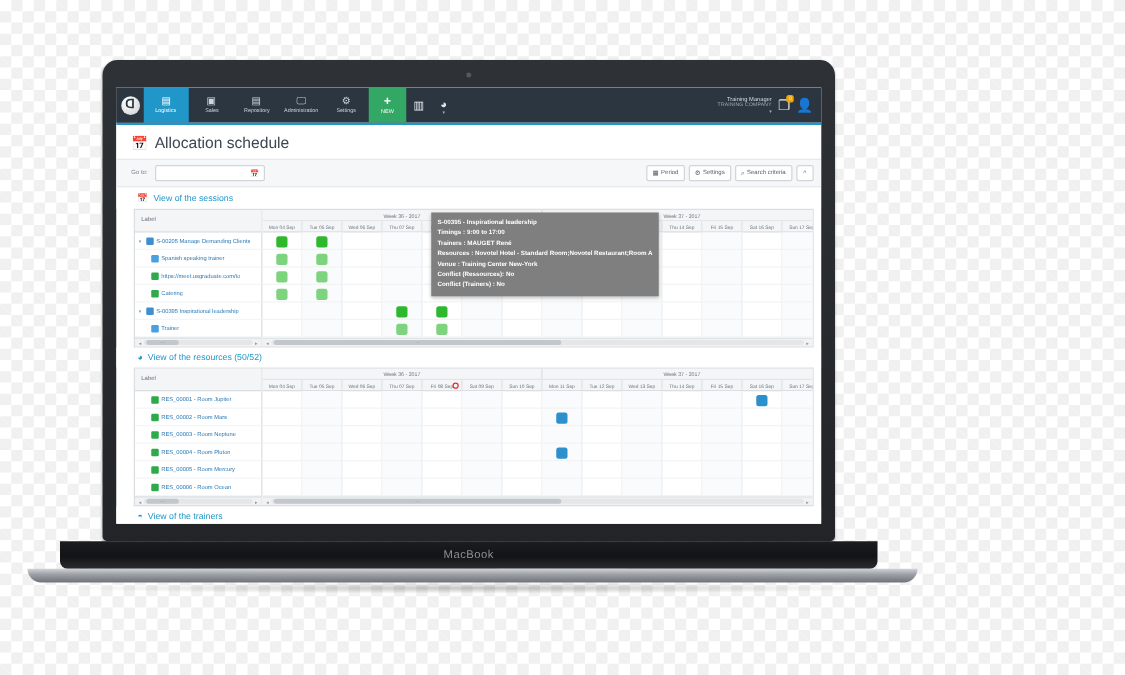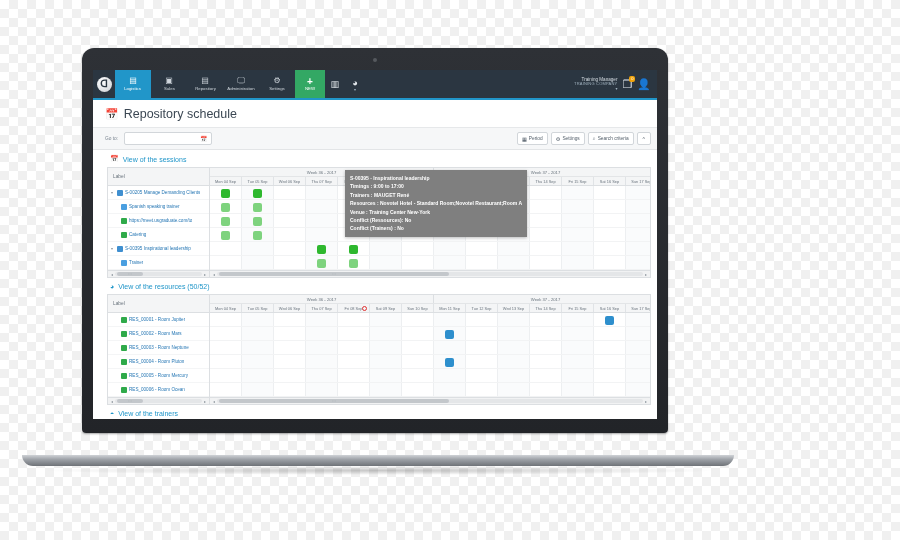--- a/index.html
+++ b/index.html
@@ -264,21 +264,21 @@
             <div class="badged">
               ❐<span class="bdg">0</span>
             </div>
             <div class="badged">👤</div>
           </div>
         </div>
         <div class="accent-underline"></div>
 
         <div class="pagehead">
           <span class="cal">📅</span>
-          <span class="ttl">Repository schedule</span>
+          <span class="ttl">Allocation schedule</span>
         </div>
 
         <div class="filterbar">
           <span class="goto-lbl">Go to:</span>
           <div class="dateinput">
             <span>📅</span>
           </div>
           <div class="fbtns">
             <div class="fbtn">
               <span class="ic">▦</span>
@@ -536,17 +536,20 @@
         </div>
 
         <div class="sechead">
           <span class="ic">◓</span>
           <span>View of the trainers</span>
         </div>
 
       </div>
     </div>
 
+    <div class="base">
+      <div class="base-label">MacBook</div>
+    </div>
     <div class="notch"></div>
     <div class="foot"></div>
     <div class="shadow"></div>
   </div>
 </div>
 
 </body></html>

